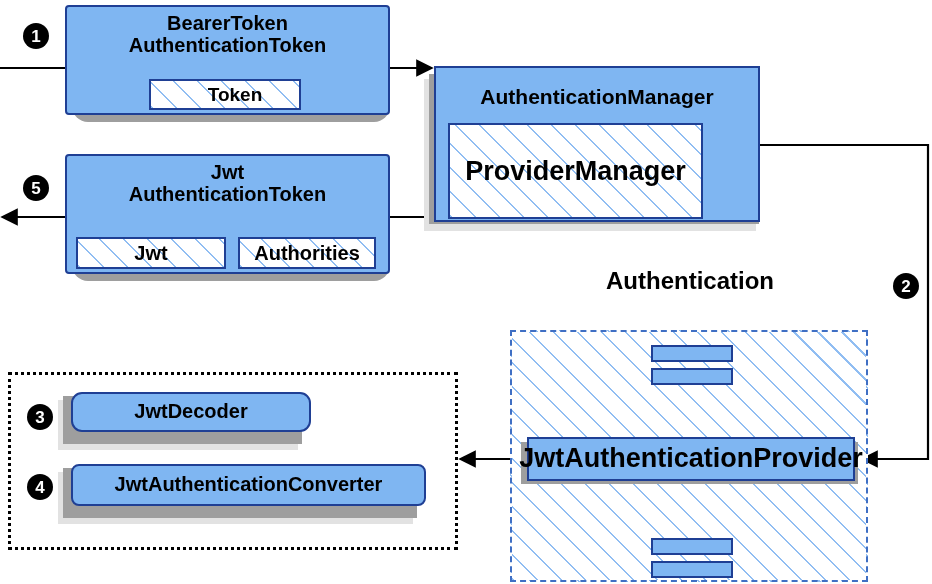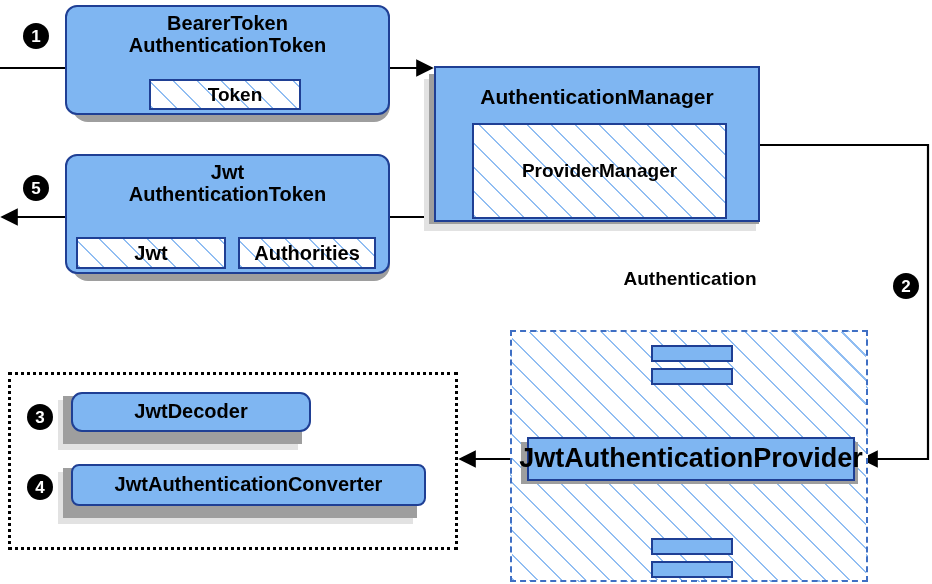--- a/index.html
+++ b/index.html
@@ -32,21 +32,21 @@
     color: #000000;
     font-weight: bold;
     display: flex;
     align-items: center;
     justify-content: center;
     text-align: center;
     line-height: 1.08;
     z-index: 4;
   }
   .node.rounded {
-    border-radius: 12px;
+    border-radius: 4px;
   }
   .shadow {
     position: absolute;
     background: #9E9E9E;
     z-index: 2;
   }
   .shadow2 {
     position: absolute;
     background: #E2E2E2;
     z-index: 1;
@@ -144,21 +144,21 @@
 
     <line x1="520" y1="459" x2="460" y2="459" stroke="#000000" stroke-width="2.2" marker-end="url(#arrowEnd)"></line>
 
     <line x1="691" y1="392" x2="691" y2="432" stroke="#000000" stroke-width="3.4" marker-start="url(#arrowRight)" marker-end="url(#arrowEnd)"></line>
 
     <line x1="691" y1="490" x2="691" y2="530" stroke="#000000" stroke-width="3.4" marker-start="url(#arrowRight)" marker-end="url(#arrowEnd)"></line>
   </svg>
 
   <div class="providers-box hatch" style="left:510px; top:330px; width:358px; height:252px;"></div>
 
-  <div class="title-text" style="left:560px; top:268px; width:260px; font-size:19px;">
+  <div class="title-text" style="left:560px; top:268px; width:260px; font-size:24px;">
     <div>Authentication</div>
   </div>
 
   <div class="minibar" style="left:651px; top:345px; width:82px; height:17px;"></div>
   <div class="minibar" style="left:651px; top:368px; width:82px; height:17px;"></div>
 
   <div class="minibar" style="left:651px; top:538px; width:82px; height:17px;"></div>
   <div class="minibar" style="left:651px; top:561px; width:82px; height:17px;"></div>
 
   <div class="shadow2" style="left:516px; top:446px; width:340px; height:44px;"></div>
@@ -186,21 +186,21 @@
   </div>
   <div class="slot hatch" style="left:238px; top:237px; width:138px; height:32px; font-size:20px;">
     <span>Authorities</span>
   </div>
 
   <div class="shadow2" style="left:424px; top:79px; width:332px; height:152px;"></div>
   <div class="shadow" style="left:429px; top:74px; width:330px; height:150px;"></div>
   <div class="node" style="left:434px; top:66px; width:326px; height:156px; flex-direction:column; justify-content:flex-start; padding-top:18px; font-size:21px;">
     <div>AuthenticationManager</div>
   </div>
-  <div class="slot hatch" style="left:472px; top:123px; width:255px; height:96px; font-size:19px;">
+  <div class="slot hatch" style="left:448px; top:123px; width:255px; height:96px; font-size:27px;">
     <span>ProviderManager</span>
   </div>
 
   <div class="dotted-box" style="left:8px; top:372px; width:450px; height:178px;"></div>
 
   <div class="shadow2" style="left:58px; top:400px; width:240px; height:50px;"></div>
   <div class="shadow" style="left:63px; top:396px; width:239px; height:48px;"></div>
   <div class="node" style="left:71px; top:392px; width:240px; height:40px; font-size:20px;border-radius:11px;">
     <span>JwtDecoder</span>
   </div>

